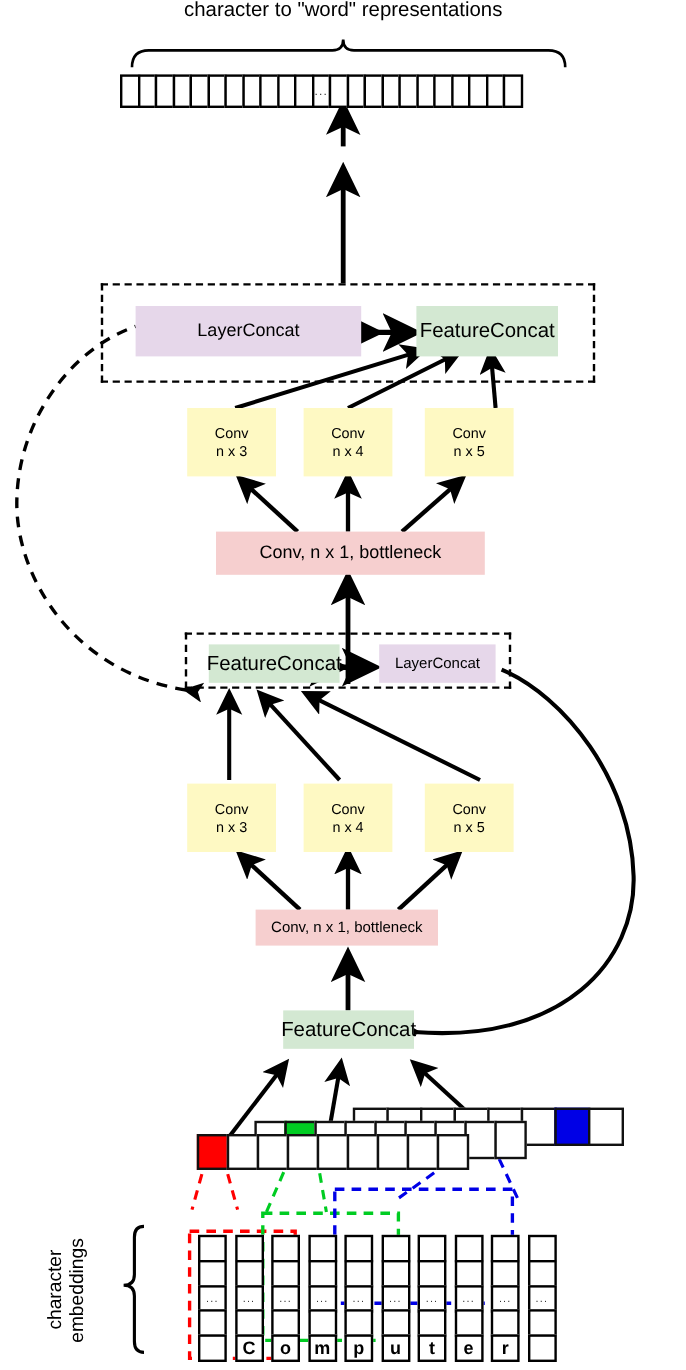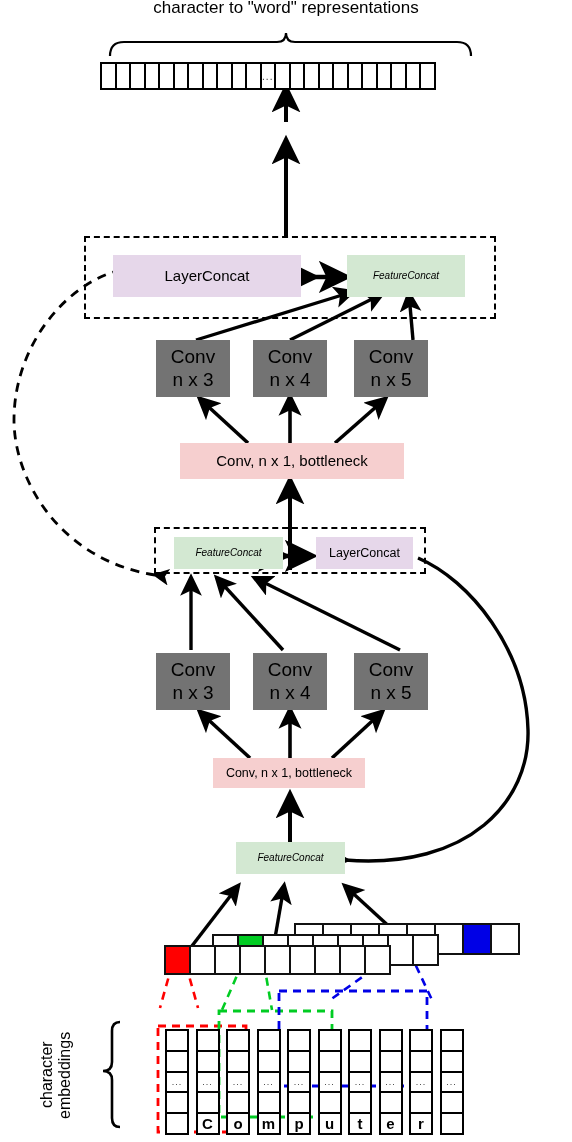--- a/index.html
+++ b/index.html
@@ -7,26 +7,26 @@
        font-family:"Liberation Sans","DejaVu Sans",sans-serif;color:#000;}
   #stage{position:absolute;left:0;top:0;width:572px;height:1142px;}
   svg#wires{position:absolute;left:0;top:0;width:572px;height:1142px;pointer-events:none;}
 
   .node{position:absolute;box-sizing:border-box;display:flex;align-items:center;
         justify-content:center;text-align:center;line-height:1.18;}
   .lbl{position:absolute;white-space:nowrap;}
 
   .title{font-size:17px;}
   .n-pool{background:#fdedc9;font-size:15px;}
-  .n-conv{background:#737373;font-size:19px;}
+  .n-conv{background:#fef9c3;font-size:12px;}
   .n-bneck{background:#f6cfcf;font-size:15px;}
   .n-bneck2{background:#f6cfcf;font-size:12.5px;}
   .n-layer{background:#e6d7ea;font-size:15px;}
   .n-layer-sm{background:#e6d7ea;font-size:12.5px;}
-  .n-feat{background:#d3e8d2;font-size:10px;font-style:italic;}
+  .n-feat{background:#d3e8d2;font-size:17px;}
   .dashgroup{position:absolute;box-sizing:border-box;border:2.5px dashed #000;}
 
   .vecrow{position:absolute;box-sizing:border-box;display:flex;}
   .vecrow .cell{box-sizing:border-box;border:2px solid #000;margin-left:-2px;
                 background:#fff;display:flex;align-items:center;justify-content:center;
                 font-size:10px;color:#333;letter-spacing:1px;}
   .vecrow .cell:first-child{margin-left:0;}
 
   .srow{position:absolute;box-sizing:border-box;display:flex;}
   .srow .scell{box-sizing:border-box;border:2px solid #111;margin-left:-2px;background:#fff;}

